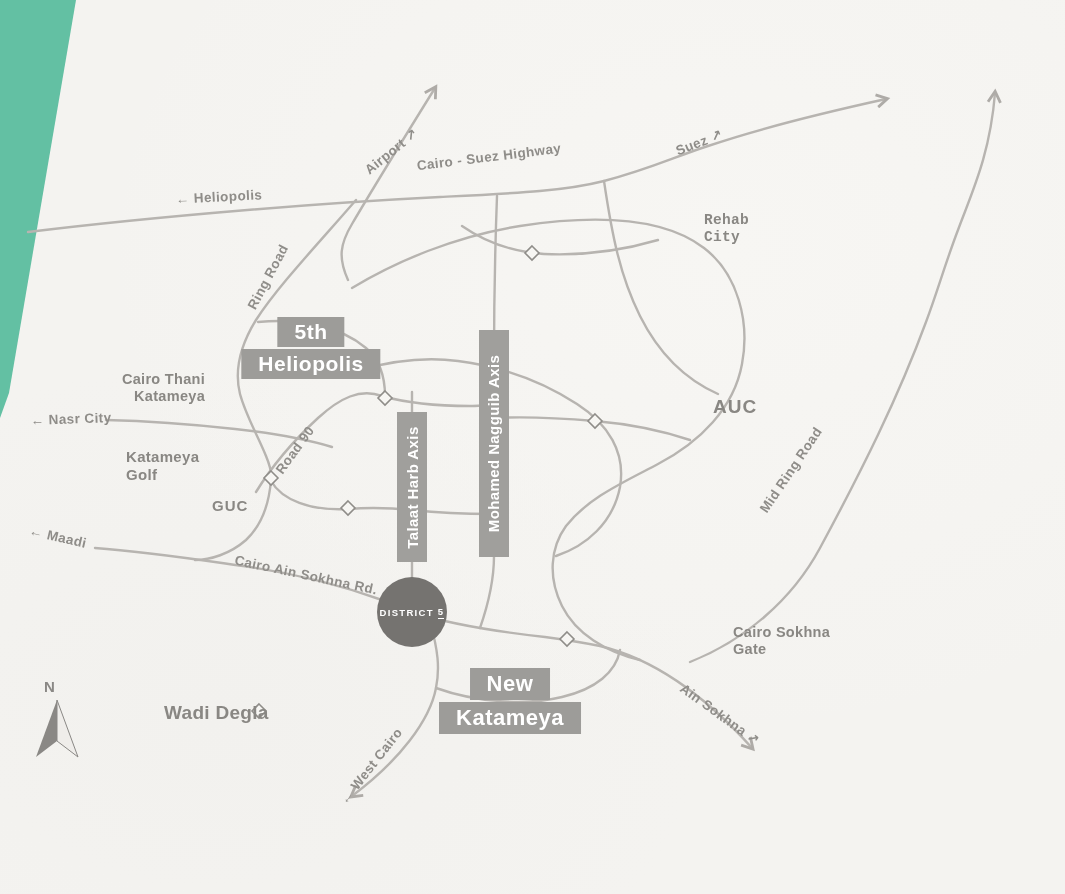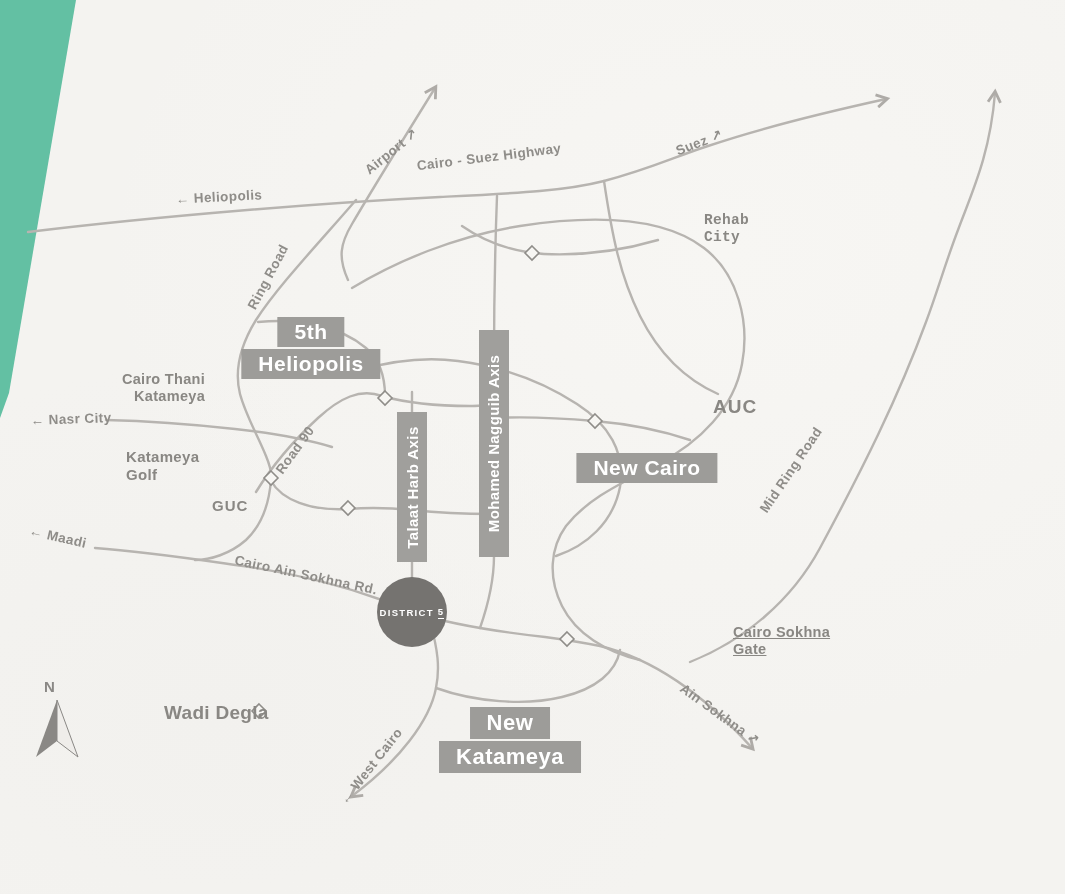--- a/index.html
+++ b/index.html
@@ -141,34 +141,31 @@
   <div class="lm right" style="left:104px; top:371px; width:101px;">
     <div>Cairo Thani</div>
     <div>Katameya</div>
   </div>
   <div class="lm" style="left:126px; top:448px; font-size:15px;">
     <div>Katameya</div>
     <div>Golf</div>
   </div>
   <div class="lm big" style="left:212px; top:497px;">GUC</div>
   <div class="lm" style="left:713px; top:396px; font-size:19px; letter-spacing:1px;">AUC</div>
-  <div class="lm" style="left:733px; top:624px;text-decoration:underline;">
+  <div class="lm" style="left:733px; top:624px;">
     <div>Cairo Sokhna</div>
     <div>Gate</div>
   </div>
   <div class="lm" style="left:164px; top:702px; font-size:19px;">Wadi Degla</div>
 
   <div class="box" style="left:311px; top:348px;">
     <div class="bar">5th</div>
     <div class="bar">Heliopolis</div>
   </div>
-  <div class="box" style="left:647px; top:468px;">
-    <div class="bar">New Cairo</div>
-  </div>
-  <div class="box" style="left:510px; top:740px;align-items:center;">
+  <div class="box" style="left:510px; top:701px;align-items:center;">
     <div class="bar" style="font-size:22px;">New</div>
     <div class="bar" style="font-size:22px;">Katameya</div>
   </div>
 
   <div class="axis" style="left:397px; top:412px; width:30px; height:150px;">
     <span>Talaat Harb Axis</span>
   </div>
   <div class="axis" style="left:479px; top:330px; width:30px; height:227px;">
     <span>Mohamed Nagguib Axis</span>
   </div>

